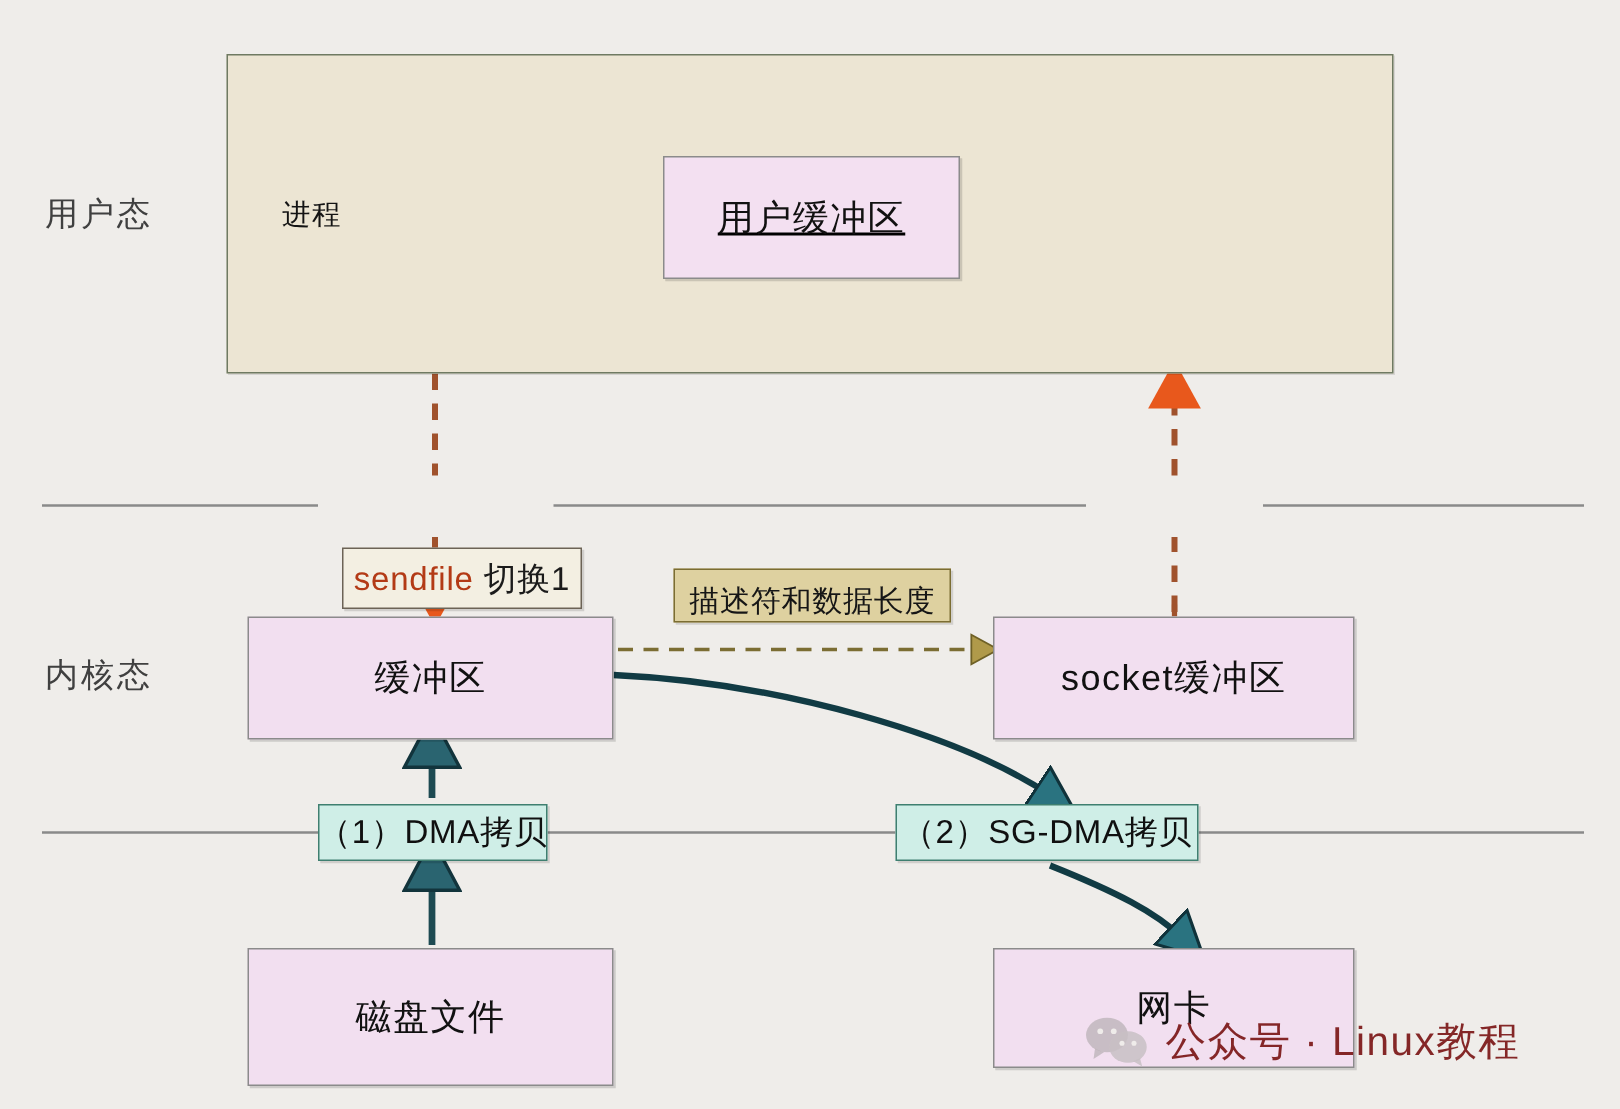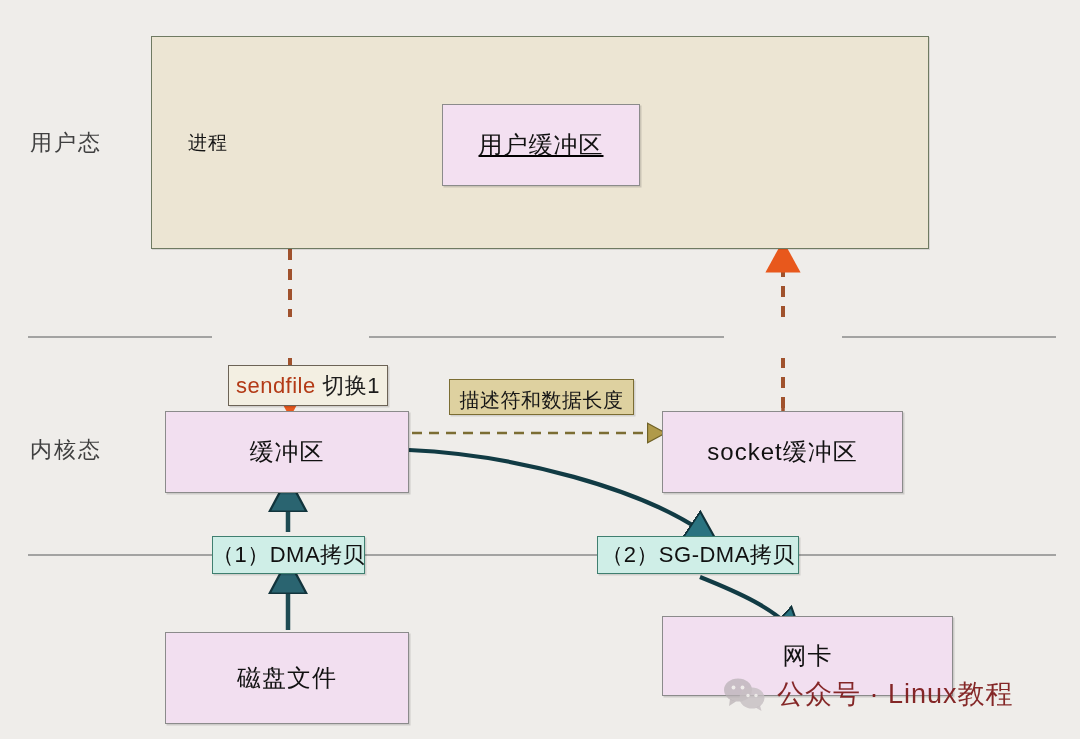--- a/index.html
+++ b/index.html
@@ -66,21 +66,21 @@
   .pink-box > span {
     font-size: 24px;
     color: #111;
     letter-spacing: 1px;
     white-space: nowrap;
   }
   #user-buffer   { left: 442px; top: 104px;  width: 198px; height: 82px;  background:#f3e0f1;text-decoration:underline; }
   #kernel-buffer { left: 165px; top: 411px;  width: 244px; height: 82px;  }
   #socket-buffer { left: 662px; top: 411px;  width: 241px; height: 82px;  }
   #disk-file     { left: 165px; top: 632px;  width: 244px; height: 92px;  }
-  #nic-box       { left: 662px; top: 616px;  width: 291px; height: 80px; font-family: Liberation Mono, monospace;  }
+  #nic-box       { left: 662px; top: 632px;  width: 241px; height: 80px; font-family: Liberation Mono, monospace;  }
 
   
   .switch-box {
     position: absolute;
     background: #f3efe2;
     border: 1.5px solid #6c6356;
     box-sizing: border-box;
     box-shadow: 1.5px 1.5px 0 rgba(0,0,0,0.13);
     display: flex;
     align-items: center;

